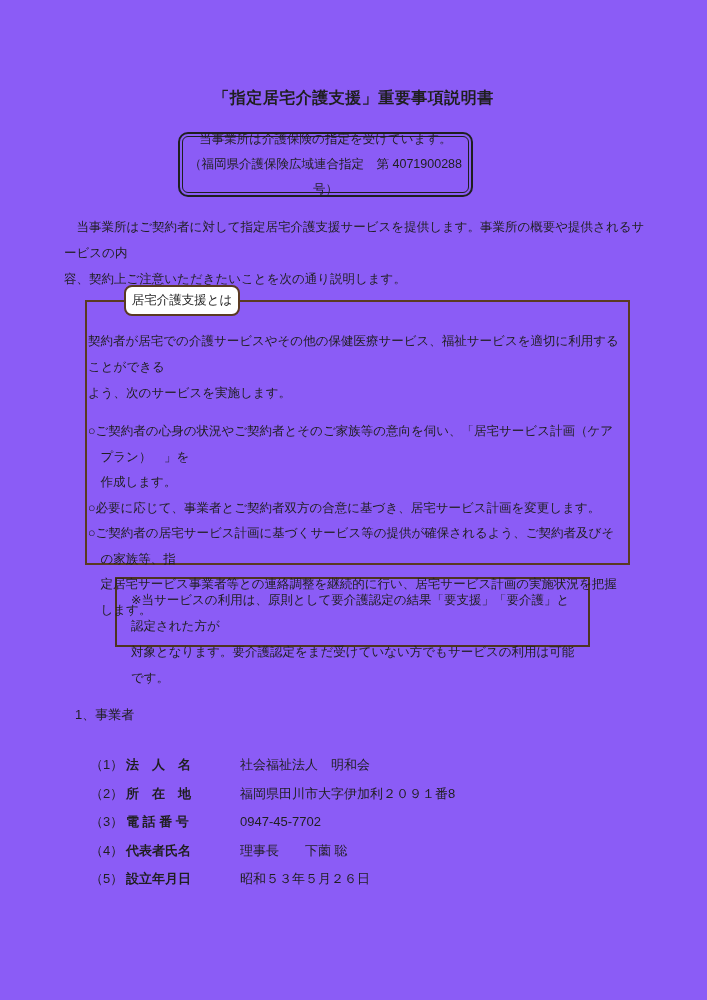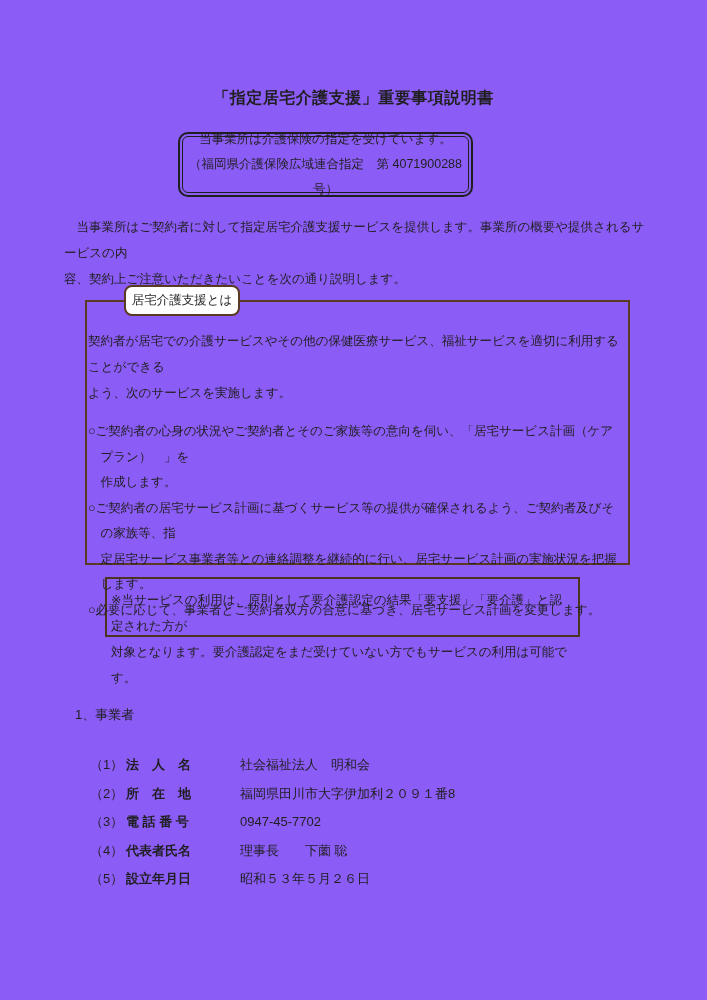--- a/index.html
+++ b/index.html
@@ -95,27 +95,27 @@
   .support-box .bullet {
     margin: 0;
     font-size: 12.5px;
     line-height: 25.5px;
     white-space: pre-line;
     padding-left: 12.5px;
     text-indent: -12.5px;
   }
   .note-box {
     position: absolute;
-    left: 105px;
+    left: 115px;
     top: 577px;
     width: 475px;
-    height: 60px;
+    height: 70px;
     border: 2px solid #4d3420;
     box-sizing: border-box;
-    padding: 8px 10px 0 4px;
+    padding: 8px 10px 0 14px;
     font-size: 12.5px;
     line-height: 26px;
     white-space: pre-line;
   }
   .section-heading {
     position: absolute;
     left: 75px;
     top: 706px;
     font-size: 13px;
   }
@@ -152,23 +152,23 @@
   <p class="intro">　当事業所はご契約者に対して指定居宅介護支援サービスを提供します。事業所の概要や提供されるサービスの内
 容、契約上ご注意いただきたいことを次の通り説明します。</p>
 
   <div class="support-label">居宅介護支援とは</div>
 
   <div class="support-box">
     <p class="desc">契約者が居宅での介護サービスやその他の保健医療サービス、福祉サービスを適切に利用することができる
 よう、次のサービスを実施します。</p>
     <p class="bullet">○ご契約者の心身の状況やご契約者とそのご家族等の意向を伺い、「居宅サービス計画（ケアプラン）　」を
 作成します。</p>
+    <p class="bullet">○必要に応じて、事業者とご契約者双方の合意に基づき、居宅サービス計画を変更します。</p>
     <p class="bullet">○ご契約者の居宅サービス計画に基づくサービス等の提供が確保されるよう、ご契約者及びその家族等、指
 定居宅サービス事業者等との連絡調整を継続的に行い、居宅サービス計画の実施状況を把握します。</p>
-    <p class="bullet">○必要に応じて、事業者とご契約者双方の合意に基づき、居宅サービス計画を変更します。</p>
   </div>
 
   <div class="note-box">※当サービスの利用は、原則として要介護認定の結果「要支援」「要介護」と認定された方が
 対象となります。要介護認定をまだ受けていない方でもサービスの利用は可能です。</div>
 
   <div class="section-heading">1、事業者</div>
 
   <div class="items">
     <div class="item-row">
       <span class="item-num">（1）</span>

